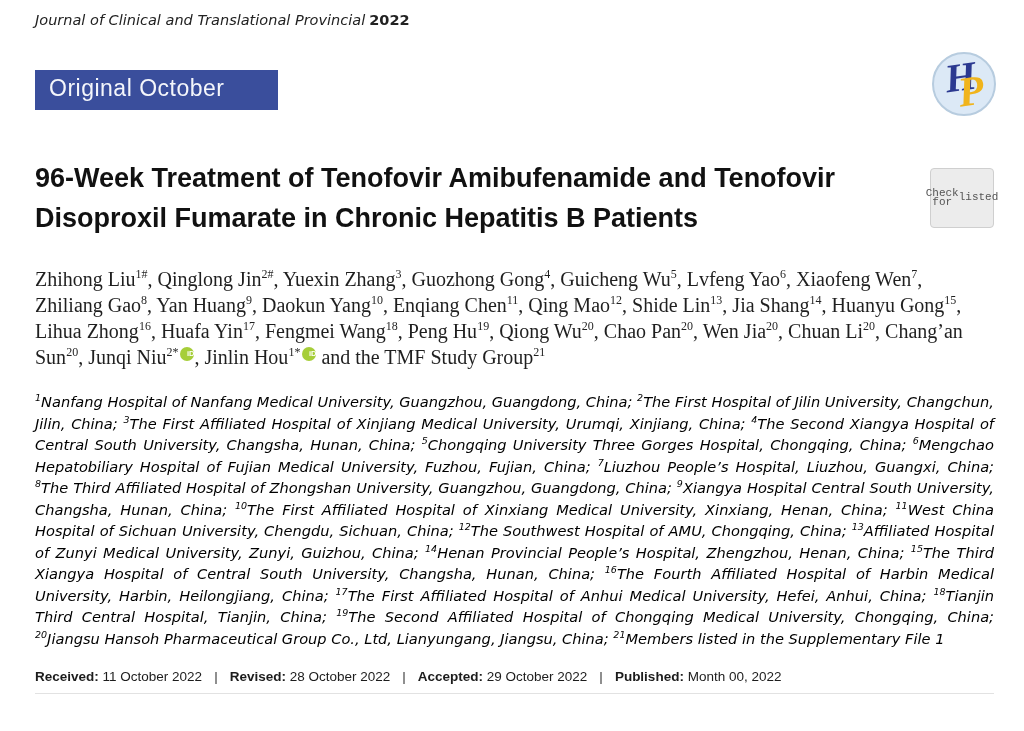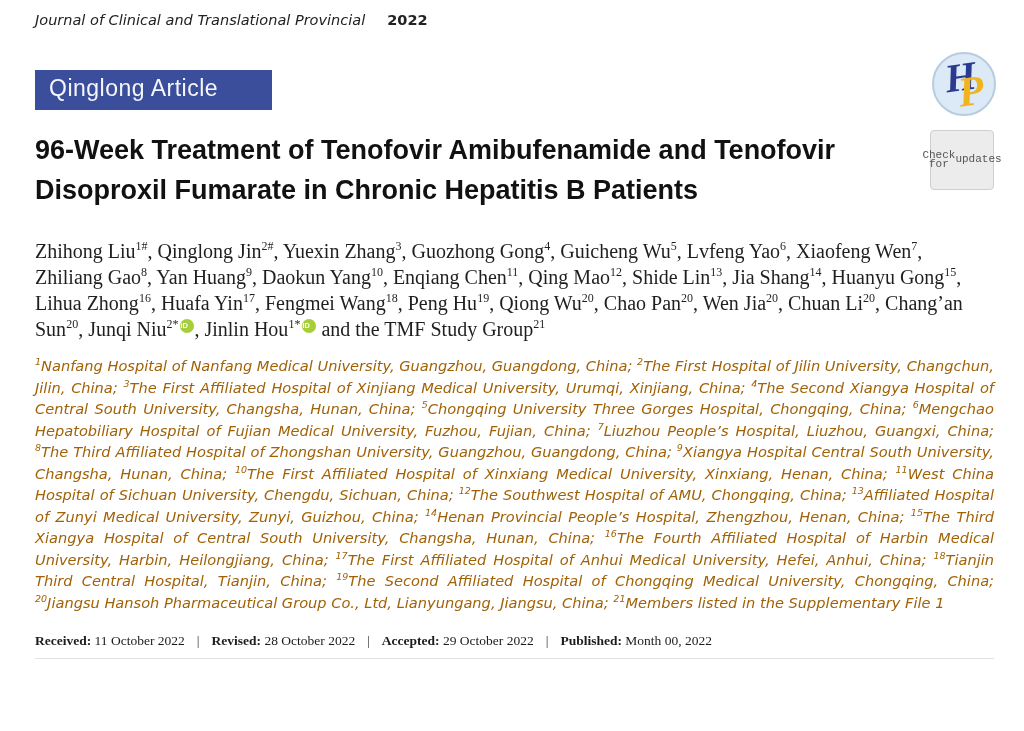--- a/index.html
+++ b/index.html
@@ -2,55 +2,55 @@
 <html><head>
 <meta charset="utf-8">
 <style>
   html,body{margin:0;padding:0;background:#fff;}
   body{width:1024px;height:731px;overflow:hidden;font-family:"Liberation Sans",sans-serif;color:#1c1c1c;}
   .page{position:relative;width:1024px;height:731px;box-sizing:border-box;padding:10px 30px 0 35px;}
 
   
   .jheader{font-family:"DejaVu Sans",sans-serif;font-size:14.5px;line-height:20px;color:#222;}
   .jname{font-style:italic;}
-  .jyear{font-weight:bold;margin-left:22px;}
+  .jyear{font-weight:bold;margin-left:4px;}
   .doi{font-size:14.5px;color:#222;}
 
   
   .logo{position:absolute;top:50px;right:26px;width:68px;height:68px;}
 
   
   .badge{display:inline-block;margin-top:40px;background:#3A4E9C;color:#f4f6fb;
          font-size:23px;padding:5px 54px 8px 14px;letter-spacing:.5px;}
 
   
-  .title-row{display:flex;align-items:flex-start;margin-top:20px;}
+  .title-row{display:flex;align-items:center;margin-top:48px;}
   h1.title{flex:1;margin:0;font-size:27px;line-height:40px;font-weight:bold;color:#111;
            font-family:"Liberation Sans",sans-serif;padding-right:20px;}
   .crossmark{width:62px;height:58px;background:#ececec;border:1px solid #cfcfcf;border-radius:4px;
              display:flex;flex-direction:row;align-items:center;justify-content:center;
              font-size:11px;line-height:9.5px;color:#555;text-align:center;flex:none;cursor:pointer;font-family:Liberation Mono, monospace;}
   .crossmark svg{display:block;margin-bottom:2px;}
 
   
   .authors{margin-top:28px;font-family:"Liberation Serif","DejaVu Serif",serif;
            font-size:20px;line-height:26px;color:#1f1f1f;}
   .authors sup{font-size:12px;line-height:0;}
   .orcid{display:inline-block;width:14px;height:14px;border-radius:50%;background:#A6CE39;
          color:#fff;font-family:"Liberation Sans",sans-serif;font-size:7.5px;font-weight:bold;
-         text-align:left;line-height:14px;vertical-align:super;margin-left:2px;cursor:pointer;}
+         text-align:right;line-height:14px;vertical-align:super;margin-left:2px;cursor:pointer;}
 
   
-  .affils{margin-top:13px;font-family:"DejaVu Sans",sans-serif;font-style:italic;
-          font-size:14.6px;line-height:21.5px;color:#a16207;text-align:justify;}
+  .affils{margin-top:21px;font-family:"DejaVu Sans",sans-serif;font-style:italic;
+          font-size:14.6px;line-height:21.5px;color:#000000;text-align:justify;}
   .affils sup{font-size:9.5px;line-height:0;}
 
   
   .dates{margin-top:20px;font-size:13.5px;color:#1c1c1c;border-bottom:1px solid #e2e2e2;
-         padding-bottom:9px;font-family:Liberation Serif, serif;}
+         padding-bottom:9px;font-family:Liberation Sans, sans-serif;}
   .dates b{font-weight:bold;}
   .dates .pipe{margin:0 12px;color:#333;}
 </style>
 </head>
 <body>
 
 <div class="page">
 
   <div class="jheader">
     <div>
@@ -60,33 +60,33 @@
 
   <div class="logo">
     <svg width="68" height="68" viewBox="0 0 68 68" aria-hidden="true">
       <circle cx="34" cy="34" r="31" fill="#DCE9F6" stroke="#B7CCDF" stroke-width="2"></circle>
       <text x="16" y="40" font-family="Liberation Serif, serif" font-style="italic" font-weight="bold" font-size="40" fill="#2B3990" transform="rotate(-8 34 34)">H</text>
       <text x="27" y="56" font-family="Liberation Serif, serif" font-style="italic" font-weight="bold" font-size="42" fill="#F0B41C" transform="rotate(-8 34 34)">P</text>
     </svg>
   </div>
 
   <div>
-    <span class="badge">Qinglong Article</span>
+    <span class="badge">Original October</span>
   </div>
 
   <div class="title-row">
     <h1 class="title">96-Week Treatment of Tenofovir Amibufenamide and Tenofovir Disoproxil Fumarate in Chronic Hepatitis B Patients</h1>
     <div class="crossmark">
       <svg width="26" height="26" viewBox="0 0 26 26">
         <circle cx="13" cy="13" r="10.5" fill="none" stroke="#F5C51D" stroke-width="4"></circle>
         <path d="M5 5.8 A10.5 10.5 0 0 1 23.2 15" fill="none" stroke="#57AADB" stroke-width="4"></path>
         <path d="M9 6.5 h8 v12.5 l-4 -3.4 -4 3.4 z" fill="#D9432F"></path>
       </svg>
       <span>Check for</span>
-      <span>updates</span>
+      <span>listed</span>
     </div>
   </div>
 
   <div class="authors"><span>Zhihong Liu</span><sup>1#</sup>, <span>Qinglong Jin</span><sup>2#</sup>, <span>Yuexin Zhang</span><sup>3</sup>, <span>Guozhong Gong</span><sup>4</sup>, <span>Guicheng Wu</span><sup>5</sup>, <span>Lvfeng Yao</span><sup>6</sup>, <span>Xiaofeng Wen</span><sup>7</sup>, <span>Zhiliang Gao</span><sup>8</sup>, <span>Yan Huang</span><sup>9</sup>, <span>Daokun Yang</span><sup>10</sup>, <span>Enqiang Chen</span><sup>11</sup>, <span>Qing Mao</span><sup>12</sup>, <span>Shide Lin</span><sup>13</sup>, <span>Jia Shang</span><sup>14</sup>, <span>Huanyu Gong</span><sup>15</sup>, <span>Lihua Zhong</span><sup>16</sup>, <span>Huafa Yin</span><sup>17</sup>, <span>Fengmei Wang</span><sup>18</sup>, <span>Peng Hu</span><sup>19</sup>, <span>Qiong Wu</span><sup>20</sup>, <span>Chao Pan</span><sup>20</sup>, <span>Wen Jia</span><sup>20</sup>, <span>Chuan Li</span><sup>20</sup>, <span>Chang’an Sun</span><sup>20</sup>, <span>Junqi Niu</span><sup>2*</sup><span class="orcid">iD</span>, <span>Jinlin Hou</span><sup>1*</sup><span class="orcid">iD</span> and <span>the TMF Study Group</span><sup>21</sup></div>
 
   <div class="affils"><sup>1</sup><span>Nanfang Hospital of Nanfang Medical University, Guangzhou, Guangdong, China; </span><sup>2</sup><span>The First Hospital of Jilin University, Changchun, Jilin, China; </span><sup>3</sup><span>The First Affiliated Hospital of Xinjiang Medical University, Urumqi, Xinjiang, China; </span><sup>4</sup><span>The Second Xiangya Hospital of Central South University, Changsha, Hunan, China; </span><sup>5</sup><span>Chongqing University Three Gorges Hospital, Chongqing, China; </span><sup>6</sup><span>Mengchao Hepatobiliary Hospital of Fujian Medical University, Fuzhou, Fujian, China; </span><sup>7</sup><span>Liuzhou People’s Hospital, Liuzhou, Guangxi, China; </span><sup>8</sup><span>The Third Affiliated Hospital of Zhongshan University, Guangzhou, Guangdong, China; </span><sup>9</sup><span>Xiangya Hospital Central South University, Changsha, Hunan, China; </span><sup>10</sup><span>The First Affiliated Hospital of Xinxiang Medical University, Xinxiang, Henan, China; </span><sup>11</sup><span>West China Hospital of Sichuan University, Chengdu, Sichuan, China; </span><sup>12</sup><span>The Southwest Hospital of AMU, Chongqing, China; </span><sup>13</sup><span>Affiliated Hospital of Zunyi Medical University, Zunyi, Guizhou, China; </span><sup>14</sup><span>Henan Provincial People’s Hospital, Zhengzhou, Henan, China; </span><sup>15</sup><span>The Third Xiangya Hospital of Central South University, Changsha, Hunan, China; </span><sup>16</sup><span>The Fourth Affiliated Hospital of Harbin Medical University, Harbin, Heilongjiang, China; </span><sup>17</sup><span>The First Affiliated Hospital of Anhui Medical University, Hefei, Anhui, China; </span><sup>18</sup><span>Tianjin Third Central Hospital, Tianjin, China; </span><sup>19</sup><span>The Second Affiliated Hospital of Chongqing Medical University, Chongqing, China; </span><sup>20</sup><span>Jiangsu Hansoh Pharmaceutical Group Co., Ltd, Lianyungang, Jiangsu, China; </span><sup>21</sup><span>Members listed in the Supplementary File 1</span></div>
 
   <div class="dates"><b>Received:</b><span> 11 October 2022</span><span class="pipe">|</span><b>Revised:</b><span> 28 October 2022</span><span class="pipe">|</span><b>Accepted:</b><span> 29 October 2022</span><span class="pipe">|</span><b>Published:</b><span> Month 00, 2022</span></div>
 
 </div>

